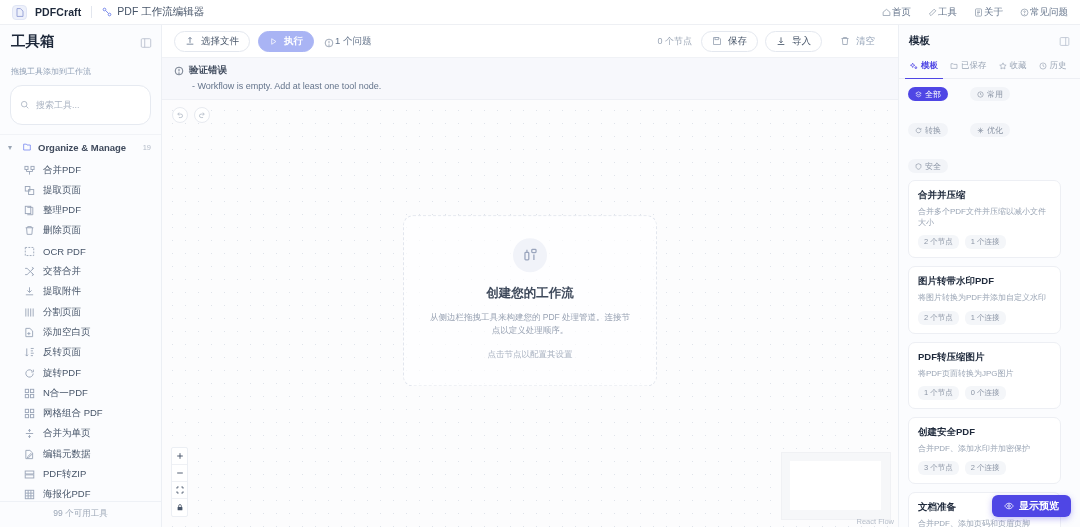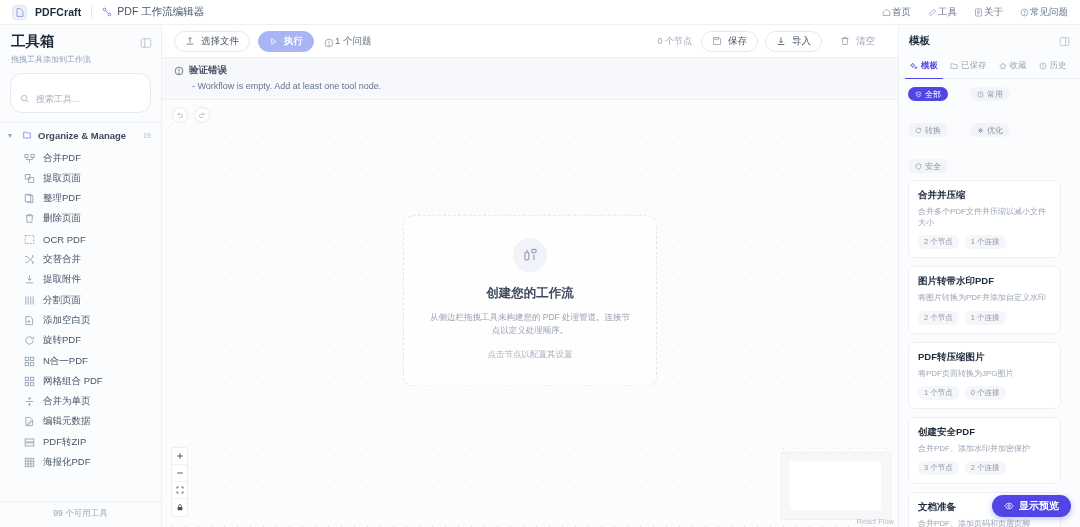--- a/index.html
+++ b/index.html
@@ -41,30 +41,30 @@
   
   .sidebar {
     width: 162px; flex: 0 0 162px;
     background: #fbfcfe;
     border-right: 1px solid #eceff4;
     display: flex; flex-direction: column;
     min-height: 0;
   }
   .sb-head { padding: 9px 11px 8px 11px; position: relative; }
   .sb-title { font-size: 14.5px; font-weight: bold; color: #1e293b; line-height: 1.1; }
-  .sb-sub { font-size: 8px; color: #94a3b8; margin-top: 4px; }
+  .sb-sub { font-size: 8px; color: #94a3b8; margin-top: 16px; }
   .sb-collapse {
     position: absolute; right: 9px; top: 12px;
     width: 12px; height: 12px; color: #b6bfcd; cursor: pointer;
   }
   .sb-search-wrap { padding: 0 10px 9px 10px; }
   .sb-search {
-    display: flex; align-items: flex-end; gap: 6px;
+    display: flex; align-items: center; gap: 6px;
     height: 40px; border: 1px solid #e6eaf1; border-radius: 12px;
-    background: #ffffff; padding: 8px 9px;
+    background: #ffffff; padding: 16px 9px;
   }
   .sb-search input {
     border: 0; outline: 0; font-size: 9px; color: #475569;
     background: transparent; width: 100%;
     font-family: "Liberation Sans", sans-serif;
   }
   .sb-search input::placeholder { color: #aab3c2; }
 
   .sb-scroll { flex: 1 1 auto; overflow: hidden; padding-bottom: 2px; border-top: 1px solid #f1f3f7; }
   .sb-group {
@@ -192,21 +192,21 @@
   .tpl-name { font-size: 9.5px; font-weight: bold; color: #1e293b; }
   .tpl-desc { font-size: 8px; color: #9aa5b5; margin-top: 4px; line-height: 1.4; }
   .tpl-meta { display: flex; gap: 6px; margin-top: 7px; }
   .tpl-pill {
     font-size: 7.5px; color: #8b95a5; background: #f4f6f9;
     border-radius: 6px; padding: 2px 6px;
   }
   .preview-fab {
     position: absolute; right: 9px; bottom: 10px;
     display: inline-flex; align-items: center; gap: 5px;
-    height: 22px; padding: 0 12px; border-radius: 11px;
+    height: 22px; padding: 0 12px; border-radius: 6px;
     background: #4f46e5; color: #fff; font-size: 10px; font-weight: bold;
     cursor: pointer; box-shadow: 0 2px 6px rgba(79,70,229,.35);
   }
   svg { display: block; }
 </style>
 </head>
 <body>
 
 <div class="app">
 
@@ -377,20 +377,28 @@
               <svg width="11" height="11" viewBox="0 0 12 12" fill="none" stroke="currentColor" stroke-width="1">
                 <path d="M2 1.5h4.4L9.4 4.3v6.2H2z"></path>
                 <path d="M3.6 7.2h3.4M5.3 5.5v3.4"></path>
               </svg>
             </span>
           <span>添加空白页</span>
         </div>
         <div class="sb-item">
           <span class="sb-ico">
               <svg width="11" height="11" viewBox="0 0 12 12" fill="none" stroke="currentColor" stroke-width="1">
+                <path d="M3 1.6v8.2M1.6 8.4 3 9.9l1.4-1.5M7.4 1.6h3.2M7.4 4.2h2.4M7.4 6.8h3.2M7.4 9.4h2.4"></path>
+              </svg>
+            </span>
+          <span>反转页面</span>
+        </div>
+        <div class="sb-item">
+          <span class="sb-ico">
+              <svg width="11" height="11" viewBox="0 0 12 12" fill="none" stroke="currentColor" stroke-width="1">
                 <path d="M10 6a4 4 0 1 1-1.3-3"></path>
                 <path d="M10.2 1.8v2.5H7.8"></path>
               </svg>
             </span>
           <span>旋转PDF</span>
         </div>
         <div class="sb-item">
           <span class="sb-ico">
               <svg width="11" height="11" viewBox="0 0 12 12" fill="none" stroke="currentColor" stroke-width="1">
                 <rect x="1.4" y="1.4" width="3.6" height="3.6"></rect>

